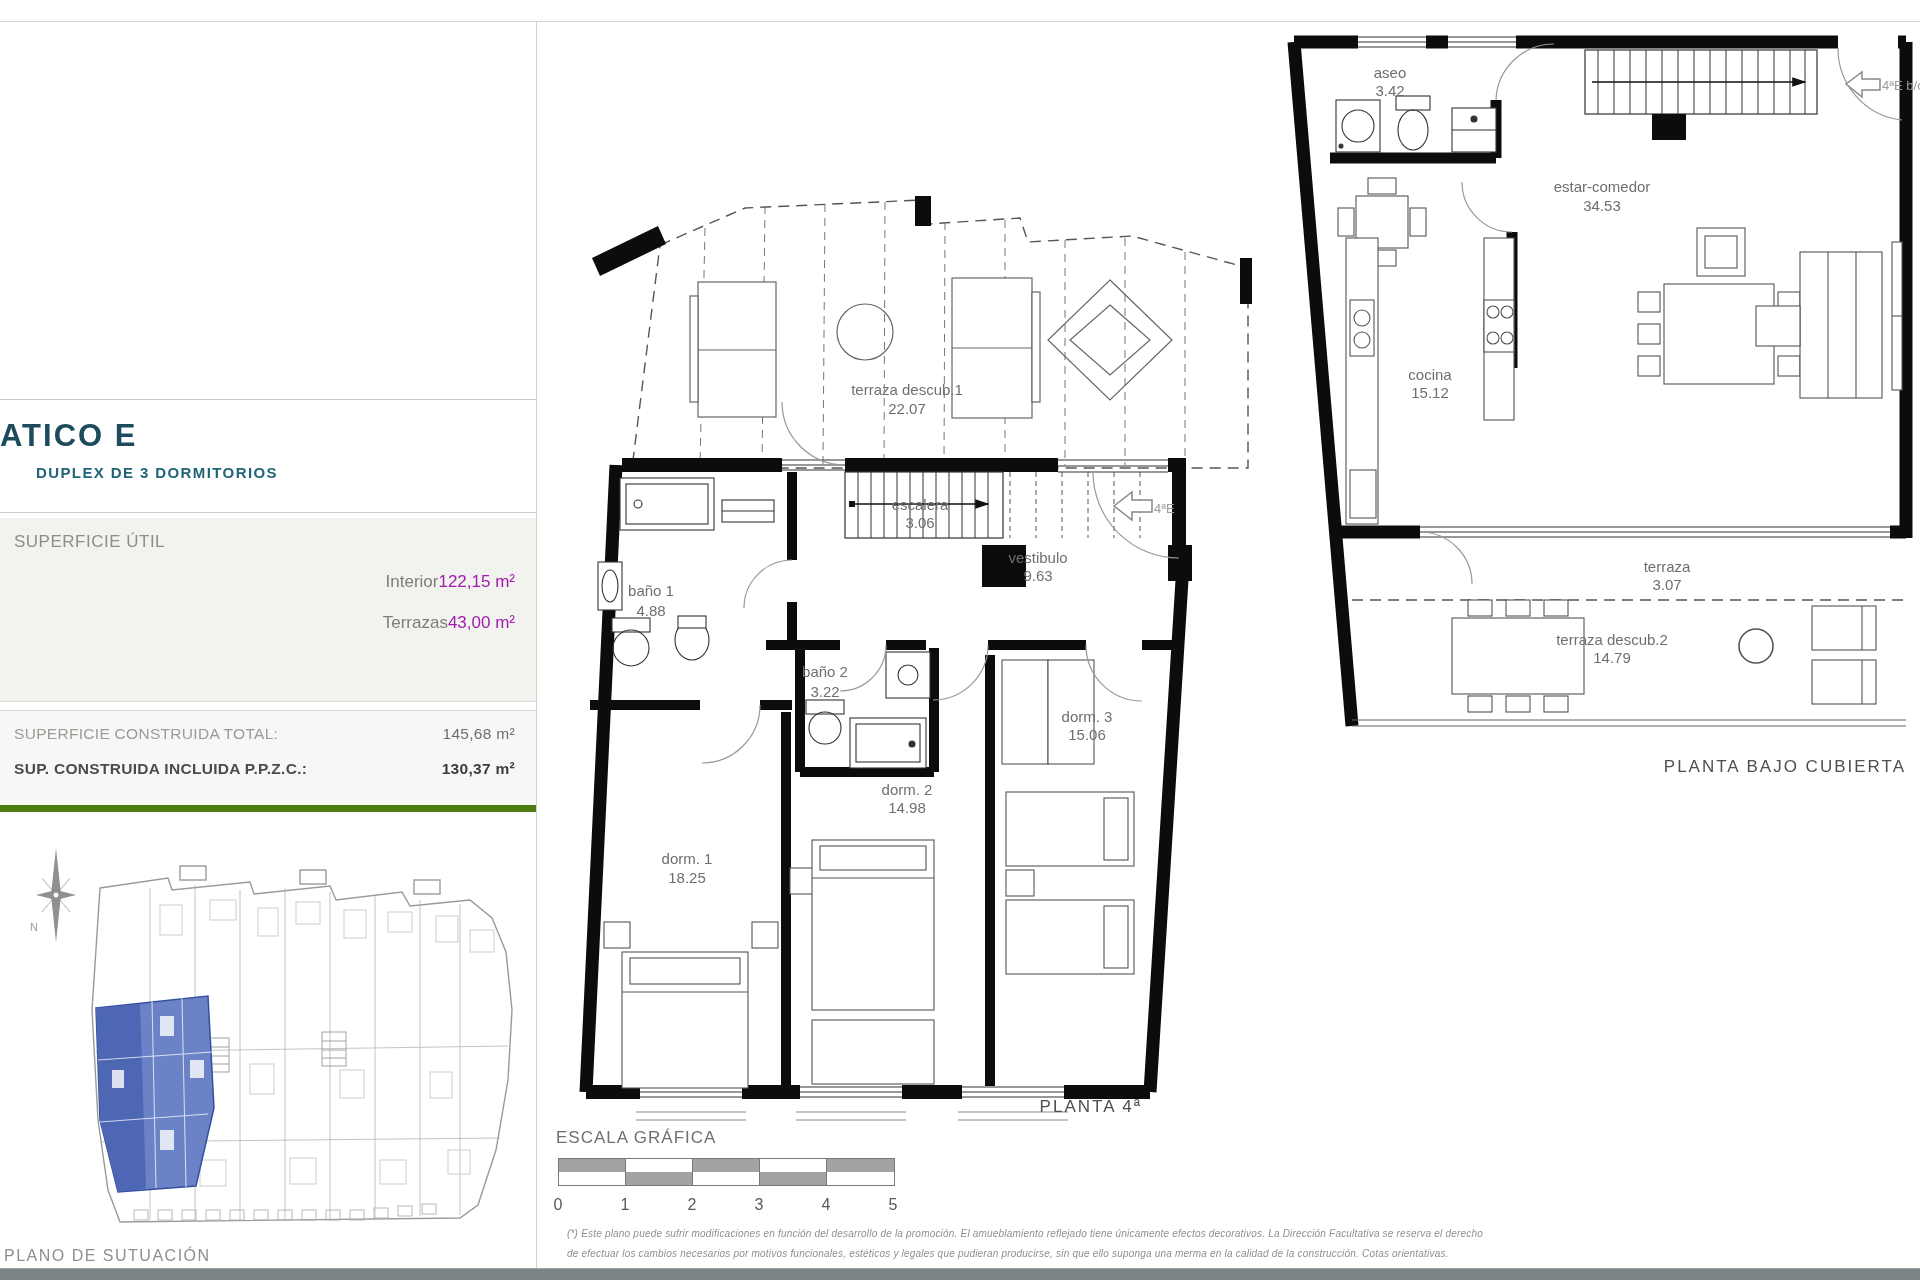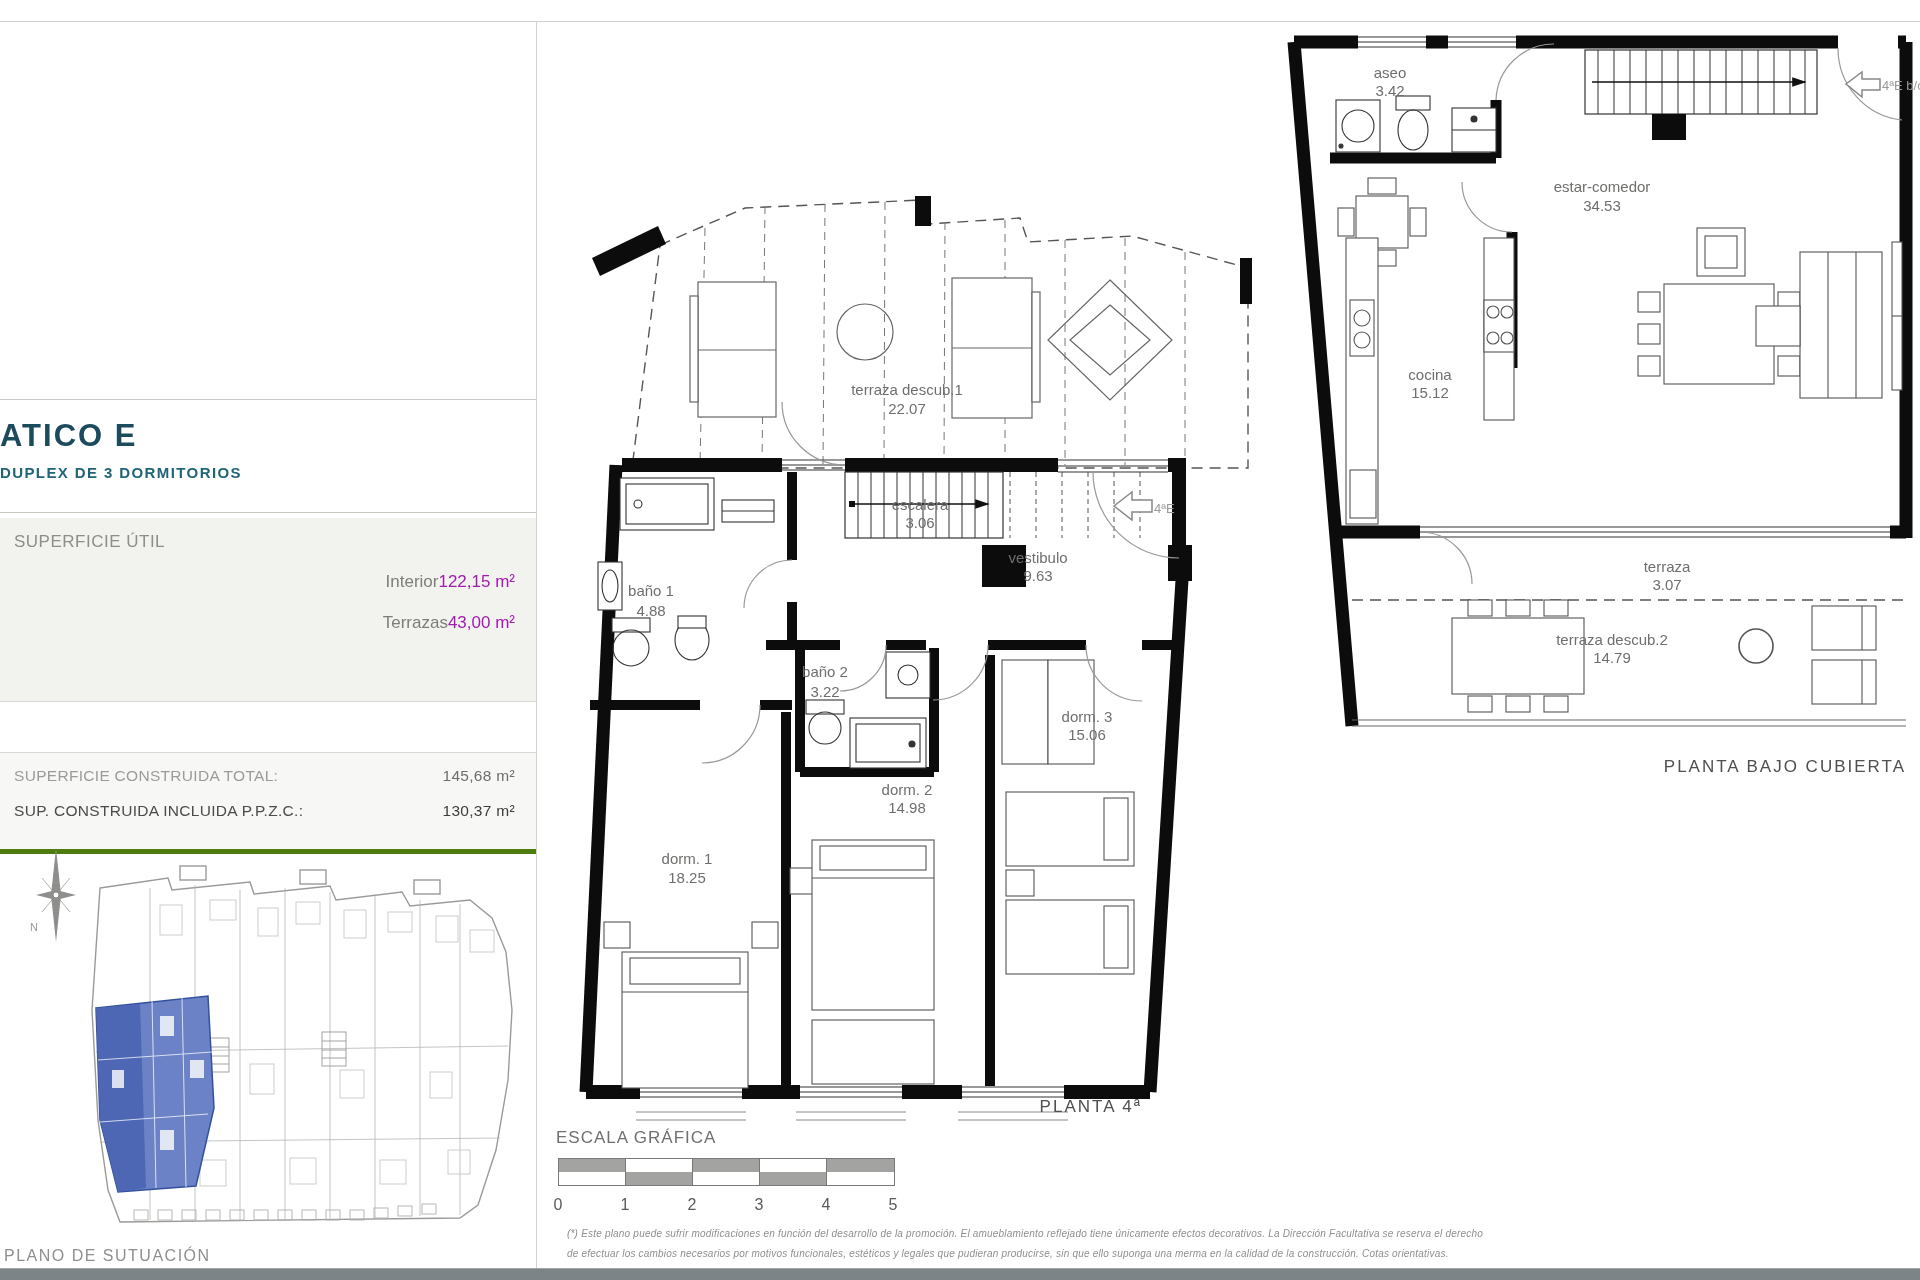--- a/index.html
+++ b/index.html
@@ -5,31 +5,31 @@
   html,body{margin:0;padding:0;}
   body{width:1920px;height:1280px;position:relative;overflow:hidden;background:#fff;
        font-family:"Liberation Sans", sans-serif;}
   .abs{position:absolute;}
   .hline{background:#d2d2cf;height:1px;}
   .vline{background:#d2d2cf;width:1px;}
   
   .title-block{left:0;top:399px;width:536px;border-top:1px solid #c9c9c6;border-bottom:1px solid #c9c9c6;
                height:112px;text-align:left;}
   .atico{margin-top:18px;font-size:31px;font-weight:bold;letter-spacing:2px;color:var(--accent,#1d4b5e);}
-  .duplex{margin-top:10px;font-size:15px;letter-spacing:1.4px;color:var(--teal,#206577);font-weight:bold;}
+  .duplex{margin-top:10px;font-size:15px;letter-spacing:1.4px;color:var(--teal,#206577);font-weight:bold;padding-left:36px;}
   .panel{left:0;width:536px;background:var(--panel-gray,#f2f2ef);box-sizing:border-box;
          padding:14px 21px 0 14px;}
   .panel1{top:518px;height:184px;border-bottom:1px solid #d9d9d6;}
-  .panel2{top:752px;height:102px;background:#f7f7f5;border-top:1px solid #d9d9d6;border-bottom:5px solid #4d7c0f;}
+  .panel2{top:710px;height:102px;background:#f7f7f5;border-top:1px solid #d9d9d6;border-bottom:7px solid #4d7c0f;}
   .p-head{font-size:17px;color:#8d8d8b;letter-spacing:.5px;margin-bottom:20px;}
   .row{display:flex;justify-content:flex-end;margin-bottom:21px;font-size:17px;color:#7d7d7b;}
   .row .val{color:#a21caf;}
   .trow{display:flex;justify-content:space-between;margin-bottom:17px;font-size:15.5px;color:#9b9b99;letter-spacing:.3px;}
   .trow .val{color:#6e6e6c;}
-  .trow.bold{color:#4b4b49;font-weight:normal;gap:8px;}
+  .trow.bold{color:#4b4b49;font-weight:bold;gap:8px;}
   .trow.bold .val{color:#3d3d3b;}
   .site-caption{left:4px;top:1247px;font-size:16px;color:#8f8f8f;letter-spacing:1.5px;}
   
   .escala-title{left:556px;top:1128px;font-size:17px;color:#6f6f6d;letter-spacing:1px;}
   .sbar{left:558px;top:1158px;border:1px solid #787876;display:flex;flex-wrap:wrap;width:335px;}
   .sc{width:67px;height:13px;box-sizing:border-box;border-right:1px solid #787876;}
   .sc:nth-child(5n){border-right:none;}
   .sc.g{background:#a3a3a1;} .sc.w{background:#fff;}
   .sticks{left:558px;top:1196px;width:335px;height:20px;}
   .sticks span{position:absolute;transform:translateX(-50%);font-size:16px;color:#5a5a58;}

